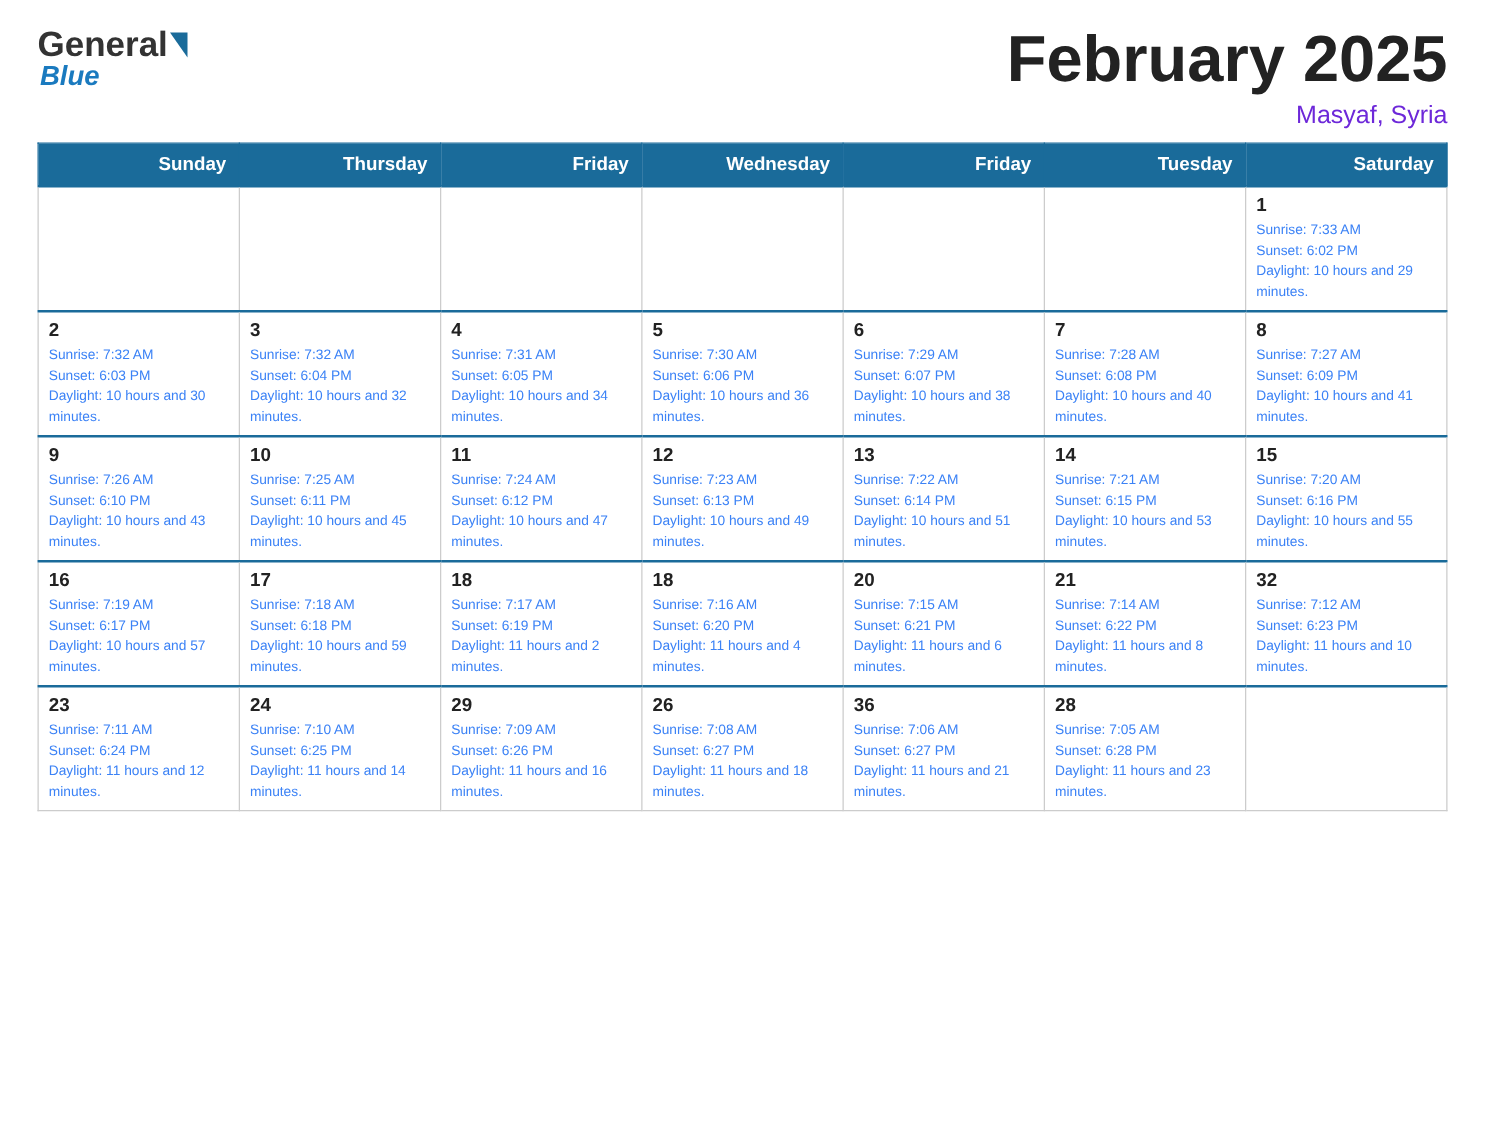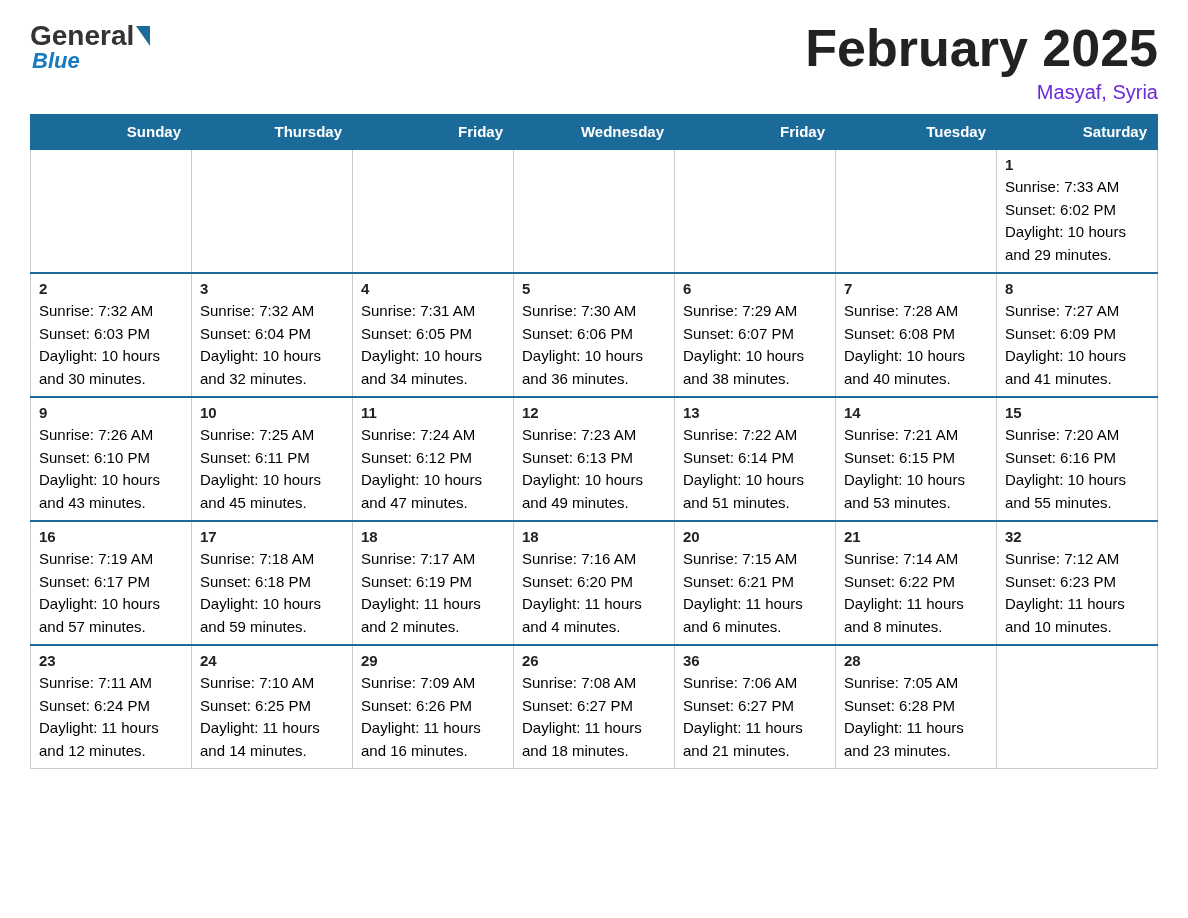--- a/index.html
+++ b/index.html
@@ -83,22 +83,22 @@
       border-top: 2px solid #1a6b9a;
     }
     .day-number {
       font-size: 15px;
       font-weight: bold;
       color: #222;
       display: block;
       margin-bottom: 3px;
     }
     .day-info {
-      font-size: 15px;
-      color: #000000;
+      font-size: 11px;
+      color: #3b82f6;
       line-height: 1.5;
     }
     .empty-cell {
       background: #f9f9f9;
     }
     .logo-line2 {
       font-size: 22px;
       font-weight: bold;
       color: #1a7abf;
       margin-left: 2px;

